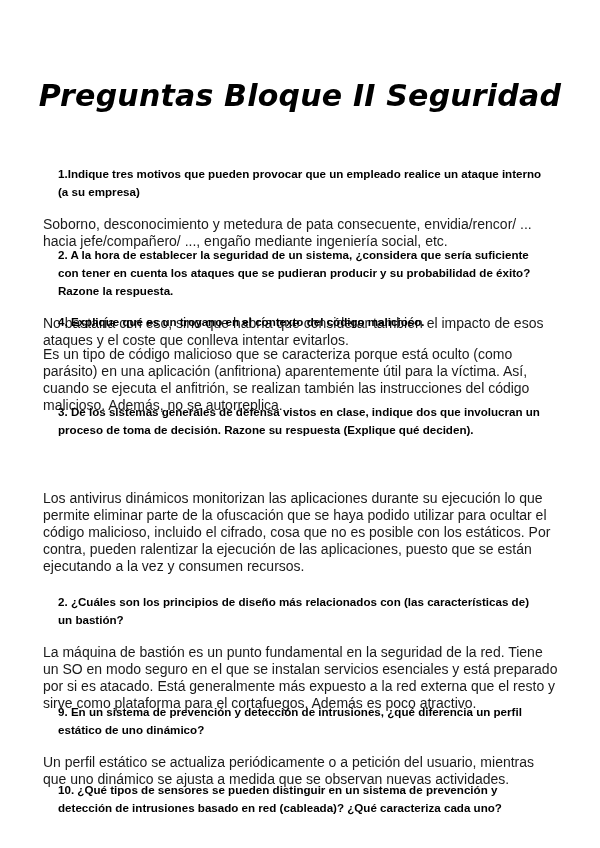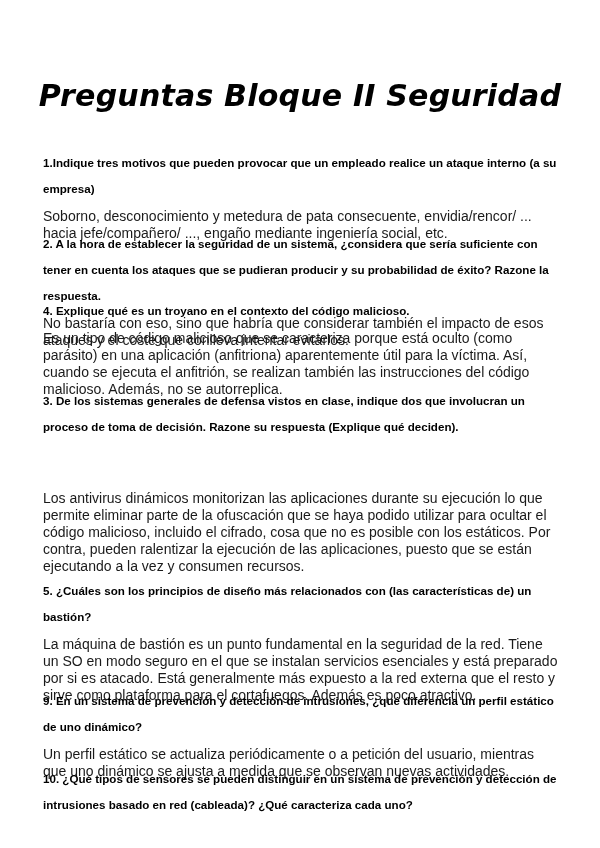--- a/index.html
+++ b/index.html
@@ -6,21 +6,21 @@
   body { width: 600px; height: 848px; overflow: hidden; position: relative; }
   .page { position: absolute; left: 0; top: 0; width: 600px; height: 848px; background: #fff; }
   .title {
     position: absolute; left: 0; top: 78px; width: 600px; text-align: center;
     font-family: "DejaVu Sans", sans-serif; font-weight: bold; font-style: italic;
     font-size: 30px; color: #000; letter-spacing: 0.2px; margin: 0;
   }
   .qa { position: absolute; left: 43px; width: 516px; }
   .q {
     font-family: "Liberation Sans", sans-serif; font-weight: bold; font-size: 11.6px;
-    line-height: 26px; color: #000; margin: 0;
+    line-height: 18px; color: #000; margin: 15px;
   }
   .a {
     font-family: "Liberation Sans", sans-serif; font-size: 14px;
     line-height: 17px; color: #1a1a1a; margin: 6px 0 0 0;
   }
 </style>
 </head>
 <body>
 
 <div class="page">
@@ -43,21 +43,21 @@
 
   <div class="qa" style="top:388px;">
     <p class="q">3. De los sistemas generales de defensa vistos en clase, indique dos que involucran un proceso de toma de decisión. Razone su respuesta (Explique qué deciden).</p>
   </div>
 
   <div class="qa" style="top:484px;">
     <p class="a">Los antivirus dinámicos monitorizan las aplicaciones durante su ejecución lo que permite eliminar parte de la ofuscación que se haya podido utilizar para ocultar el código malicioso, incluido el cifrado, cosa que no es posible con los estáticos. Por contra, pueden ralentizar la ejecución de las aplicaciones, puesto que se están ejecutando a la vez y consumen recursos.</p>
   </div>
 
   <div class="qa" style="top:578px;">
-    <p class="q">5. ¿Cuáles son los principios de diseño más relacionados con (las características de) un bastión?</p>
+    <p class="q">2. ¿Cuáles son los principios de diseño más relacionados con (las características de) un bastión?</p>
     <p class="a">La máquina de bastión es un punto fundamental en la seguridad de la red. Tiene un SO en modo seguro en el que se instalan servicios esenciales y está preparado por si es atacado. Está generalmente más expuesto a la red externa que el resto y sirve como plataforma para el cortafuegos. Además es poco atractivo.</p>
   </div>
 
   <div class="qa" style="top:688px;">
     <p class="q">9. En un sistema de prevención y detección de intrusiones, ¿qué diferencia un perfil estático de uno dinámico?</p>
     <p class="a">Un perfil estático se actualiza periódicamente o a petición del usuario, mientras que uno dinámico se ajusta a medida que se observan nuevas actividades.</p>
   </div>
 
   <div class="qa" style="top:766px;">
     <p class="q">10. ¿Qué tipos de sensores se pueden distinguir en un sistema de prevención y detección de intrusiones basado en red (cableada)? ¿Qué caracteriza cada uno?</p>

